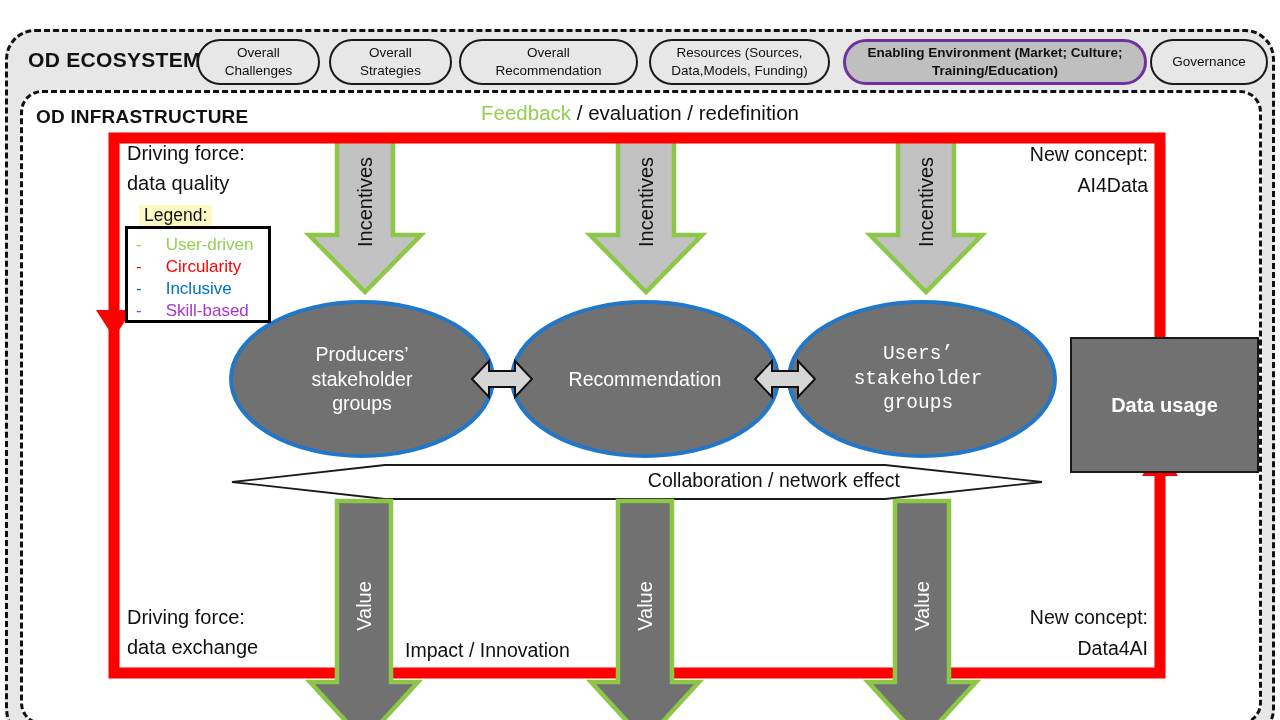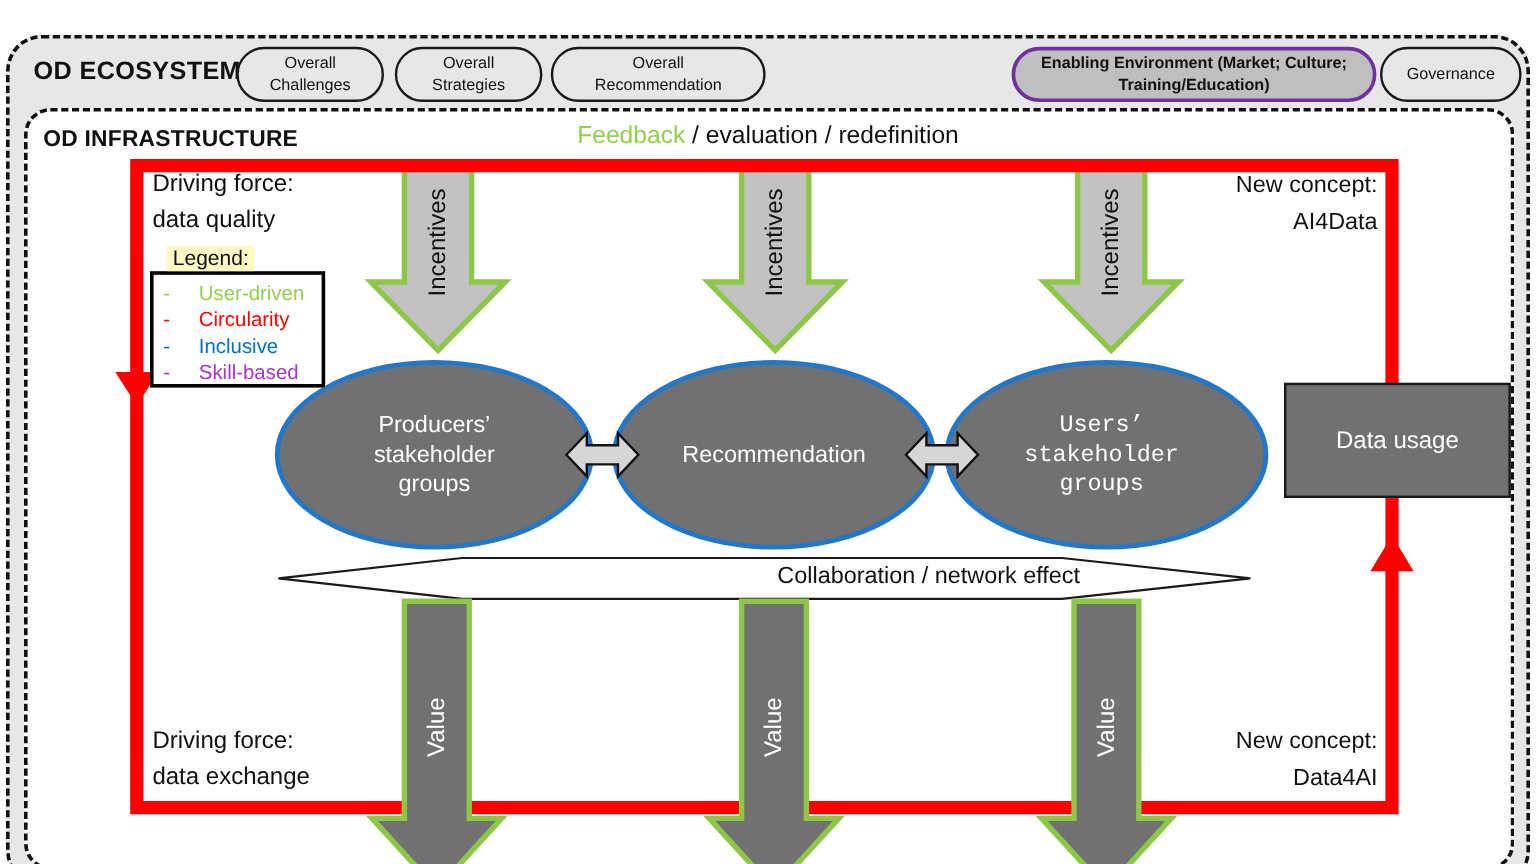--- a/index.html
+++ b/index.html
@@ -54,20 +54,22 @@
   <div class="outer"></div>
 
   <div class="abs eco-title">OD ECOSYSTEM</div>
 
   <div class="pill pre" style="left:197px;width:123px;">Overall
 Challenges</div>
   <div class="pill pre" style="left:329px;width:123px;">Overall
 Strategies</div>
   <div class="pill pre" style="left:459px;width:179px;">Overall
 Recommendation</div>
+  <div class="pill pre" style="left:649px;width:181px;">Resources (Sources,
+Data,Models, Funding)</div>
   <div class="pill pre" style="left:1150px;width:118px;">Governance</div>
   <div class="pill pre hl" style="left:843px;width:304px;">Enabling Environment (Market; Culture;
 Training/Education)</div>
 
   <div class="panel"></div>
 
   <div class="abs feedback" style="z-index:6;"><span class="hl-green">Feedback</span><span> / evaluation / redefinition</span></div>
 
   <div class="abs infra-title" style="z-index:6;">OD INFRASTRUCTURE</div>
 
@@ -133,17 +135,18 @@
   <div class="vlabel white" style="left:842px;top:568px;width:160px;height:28px;">Value</div>
 
   <div class="ell-label pre" style="left:252px;top:303px;width:220px;height:104px;">Producers’
 stakeholder
 groups</div>
   <div class="ell-label" style="left:535px;top:303px;width:220px;height:104px;">Recommendation</div>
   <div class="ell-label pre" style="left:808px;top:303px;width:220px;height:104px;font-family:Liberation Mono, monospace;">Users’
 stakeholder
 groups</div>
 
-  <div class="node-box" style="left:1070px;top:295px;width:189px;height:96px;">Data usage</div>
+  <div class="node-box" style="left:1070px;top:313px;width:189px;height:136px;font-weight:bold;">Data usage</div>
 
   <div class="abs collab-label">Collaboration / network effect</div>
+  <div class="abs impact">Impact / Innovation</div>
 
 </div>
 
 </body></html>

